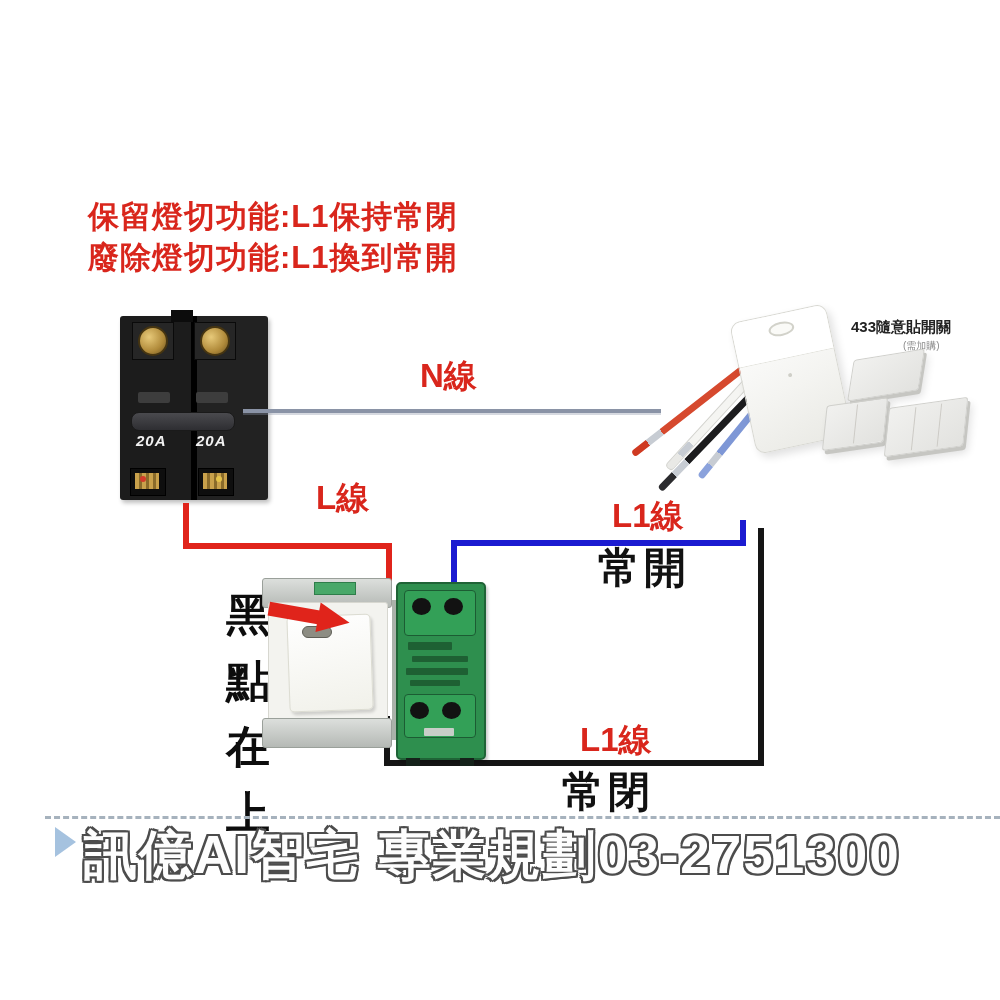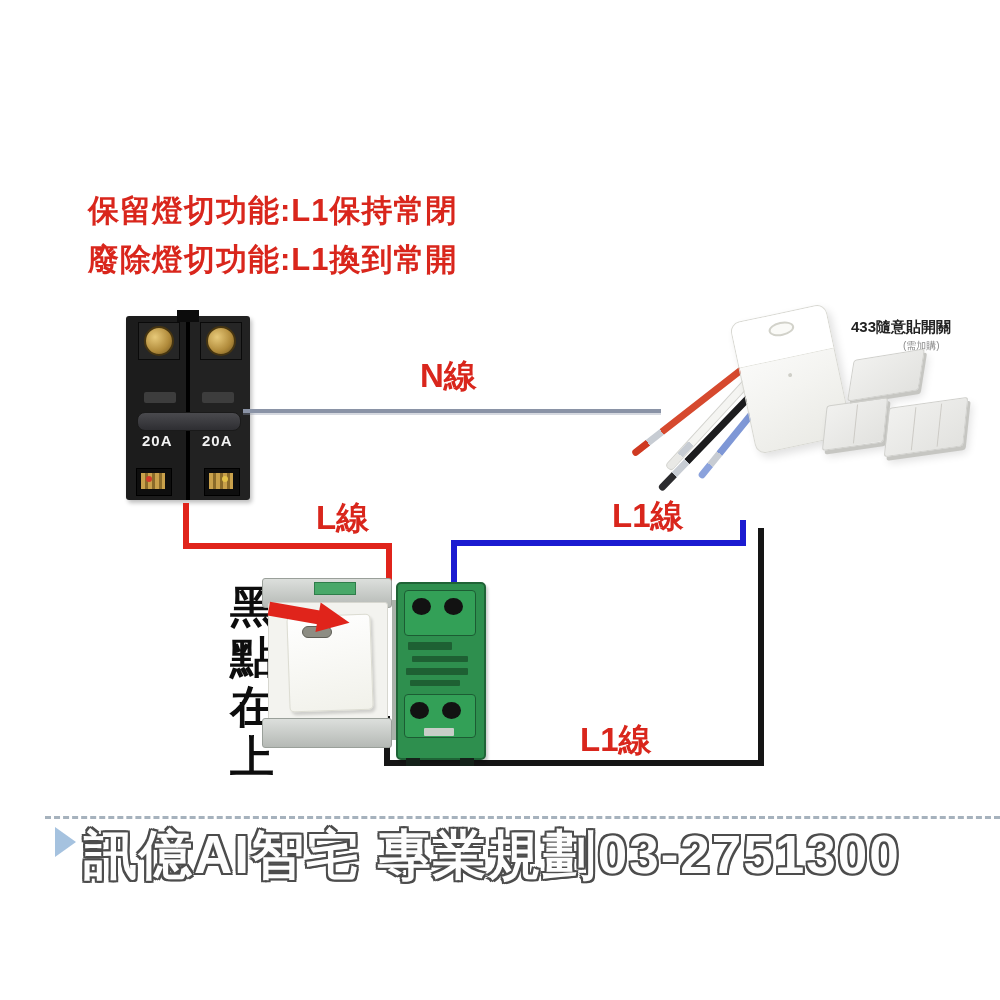--- a/index.html
+++ b/index.html
@@ -1,39 +1,39 @@
 <!DOCTYPE html>
 <html><head>
 <meta charset="utf-8">
 <style>
   html,body{margin:0;padding:0;background:#fff;}
   .canvas{position:relative;width:1000px;height:1000px;background:#ffffff;overflow:hidden;
           font-family:"Liberation Sans",sans-serif;}
   .abs{position:absolute;}
 
   
-  .heading-line{position:absolute;left:88px;font-size:31px;font-weight:700;color:#d9261c;letter-spacing:1px;white-space:nowrap;}
+  .heading-line{position:absolute;left:88px;font-size:31px;font-weight:700;color:#d9261c;letter-spacing:1px;white-space:nowrap;margin-top:6px;}
   .device-title{position:absolute;left:690px;top:238px;font-size:27px;font-weight:700;color:#f19136;letter-spacing:2px;white-space:nowrap;}
   .device-subtitle{position:absolute;left:836px;top:268px;font-size:28px;font-weight:700;color:#f19136;letter-spacing:1px;white-space:nowrap;}
   .sticker-label{position:absolute;left:851px;top:318px;font-size:15px;font-weight:700;color:#222;white-space:nowrap;}
   .sticker-note{position:absolute;left:903px;top:339px;font-size:10px;color:#8a8a8a;white-space:nowrap;}
 
   
   .wire-label{position:absolute;font-size:33px;font-weight:700;color:#d9261c;white-space:nowrap;}
   .state-label{position:absolute;font-size:42px;font-weight:700;color:#111;white-space:nowrap;letter-spacing:4px;}
 
   
   .wline{position:absolute;}
   .w-red{background:#e0241b;}
   .w-blue{background:#1b1bd1;}
   .w-black{background:#151515;}
   .w-neutral{background:#8a93a6;box-shadow:0 2px 0 rgba(138,147,166,.35);}
 
   
-  .breaker{position:absolute;left:126px;top:316px;width:124px;height:184px;background:linear-gradient(90deg,#1c1c1c 0 48%,#000 48% 52%,#222 52% 100%);border-radius:3px;box-shadow:2px 3px 4px rgba(0,0,0,.25);}
+  .breaker{position:absolute;left:120px;top:316px;width:148px;height:184px;background:linear-gradient(90deg,#1c1c1c 0 48%,#000 48% 52%,#222 52% 100%);border-radius:3px;box-shadow:2px 3px 4px rgba(0,0,0,.25);font-style:italic;}
   .breaker .tab{position:absolute;left:51px;top:-6px;width:22px;height:12px;background:#0c0c0c;}
   .breaker .screw{position:absolute;width:26px;height:26px;border-radius:50%;background:radial-gradient(circle at 35% 35%,#e7c979,#b08a3a 60%,#6b5220);border:2px solid #463511;}
   .breaker .screwbase{position:absolute;width:40px;height:36px;background:#262626;border:1px solid #0a0a0a;}
   .breaker .lbl-strip{position:absolute;width:32px;height:11px;background:#3d3d3d;border-radius:2px;}
   .breaker .toggle{position:absolute;left:11px;top:96px;width:102px;height:17px;background:linear-gradient(#4a4a4e,#2e2e32);border:1px solid #1a1a1a;border-radius:8px;}
   .breaker .rating{position:absolute;top:116px;font-size:15px;font-weight:700;color:#f2f2f2;letter-spacing:1px;}
   .breaker .bterm{position:absolute;top:152px;width:34px;height:26px;background:#0e0e0e;border:1px solid #000;}
   .breaker .brass{position:absolute;top:157px;width:24px;height:16px;background:repeating-linear-gradient(90deg,#c9a14b 0 4px,#8a6b2a 4px 7px);}
   .breaker .spark{position:absolute;width:6px;height:6px;border-radius:50%;}
 
@@ -59,35 +59,35 @@
 
   
   .gswitch{position:absolute;left:396px;top:582px;width:86px;height:174px;background:#2e8f4e;border:2px solid #1f6336;border-radius:5px;box-shadow:2px 3px 3px rgba(0,0,0,.2);}
   .gswitch .block{position:absolute;left:6px;width:70px;background:#33a057;border:1px solid #1c5c33;border-radius:4px;}
   .gswitch .hole{position:absolute;width:19px;height:17px;background:#121212;border-radius:50%;}
   .gswitch .mark{position:absolute;background:rgba(10,40,20,.45);border-radius:1px;}
   .gswitch .foot{position:absolute;bottom:-8px;width:14px;height:8px;background:#15221a;}
   .gswitch-rail{position:absolute;top:600px;width:4px;height:140px;background:#aab2aa;}
 
   
-  .note-vert{position:absolute;left:226px;top:582px;width:52px;font-size:44px;line-height:50px;font-weight:800;color:#0d0d0d;word-break:break-all;text-align:center;}
+  .note-vert{position:absolute;left:226px;top:582px;width:52px;font-size:44px;line-height:66px;font-weight:800;color:#0d0d0d;word-break:break-all;}
 
   
   .dashed-sep{position:absolute;left:45px;top:816px;width:955px;height:0;border-top:3px dashed #a6b2bd;}
   .footer-tri{position:absolute;left:55px;top:827px;width:0;height:0;border-top:15px solid transparent;border-bottom:15px solid transparent;border-left:21px solid #a5c2df;}
   .footer-text{position:absolute;left:84px;top:820px;font-size:53px;font-weight:700;letter-spacing:2px;color:#fdfdfd;white-space:nowrap;
     text-shadow:-2px -2px 0 #4c4c4c,2px -2px 0 #4c4c4c,-2px 2px 0 #4c4c4c,2px 2px 0 #4c4c4c,-2px 0 0 #4c4c4c,2px 0 0 #4c4c4c,0 -2px 0 #4c4c4c,0 2px 0 #4c4c4c;}
 </style>
 </head>
 <body>
 
 <div class="canvas">
 
   <div class="heading-line" style="top:190px">保留燈切功能:L1保持常閉</div>
-  <div class="heading-line" style="top:239px">廢除燈切功能:L1換到常開</div>
+  <div class="heading-line" style="top:231px">廢除燈切功能:L1換到常開</div>
 
   <div class="sticker-label">433隨意貼開關</div>
   <div class="sticker-note">(需加購)</div>
 
   <div class="breaker">
     <div class="tab"></div>
     <div class="screwbase" style="left:12px;top:6px"></div>
     <div class="screwbase" style="left:74px;top:6px"></div>
     <div class="screw" style="left:18px;top:10px"></div>
     <div class="screw" style="left:80px;top:10px"></div>
@@ -120,35 +120,37 @@
 
   <div class="panel" style="left:850px;top:355px;width:70px;height:38px;transform:rotate(-9deg) skewX(-18deg)"></div>
   <div class="panel" style="left:824px;top:402px;width:60px;height:42px;transform:rotate(-8deg) skewX(-14deg)">
     <div class="divl" style="left:30px"></div>
   </div>
   <div class="panel" style="left:886px;top:403px;width:78px;height:46px;transform:rotate(-8deg) skewX(-14deg)">
     <div class="divl" style="left:26px"></div>
     <div class="divl" style="left:52px"></div>
   </div>
 
-  <div class="wire-label" style="left:316px;top:496px">L線</div>
+  <div class="wire-label" style="left:316px;top:476px">L線</div>
   <div class="wline w-red" style="left:183px;top:503px;width:6px;height:46px"></div>
   <div class="wline w-red" style="left:183px;top:543px;width:209px;height:6px"></div>
   <div class="wline w-red" style="left:386px;top:543px;width:6px;height:42px"></div>
 
   <div class="wire-label" style="left:612px;top:494px">L1線</div>
   <div class="wline w-blue" style="left:451px;top:540px;width:6px;height:50px"></div>
   <div class="wline w-blue" style="left:451px;top:540px;width:295px;height:6px"></div>
   <div class="wline w-blue" style="left:740px;top:520px;width:6px;height:26px"></div>
+  <div class="state-label" style="left:598px;top:540px">常開</div>
 
   <div class="wline w-black" style="left:384px;top:716px;width:6px;height:50px"></div>
   <div class="wline w-black" style="left:384px;top:760px;width:380px;height:6px"></div>
   <div class="wline w-black" style="left:758px;top:528px;width:6px;height:238px"></div>
 
   <div class="wire-label" style="left:580px;top:718px">L1線</div>
+  <div class="state-label" style="left:562px;top:764px">常閉</div>
 
   <div class="note-vert">黑點在上</div>
 
   <div class="wswitch-bracket" style="top:578px"></div>
   <div class="wswitch-sticker"></div>
   <div class="wswitch-plate"></div>
   <div class="wswitch-rocker"></div>
   <div class="wswitch-dot"></div>
   <div class="wswitch-bracket" style="top:718px"></div>
 

